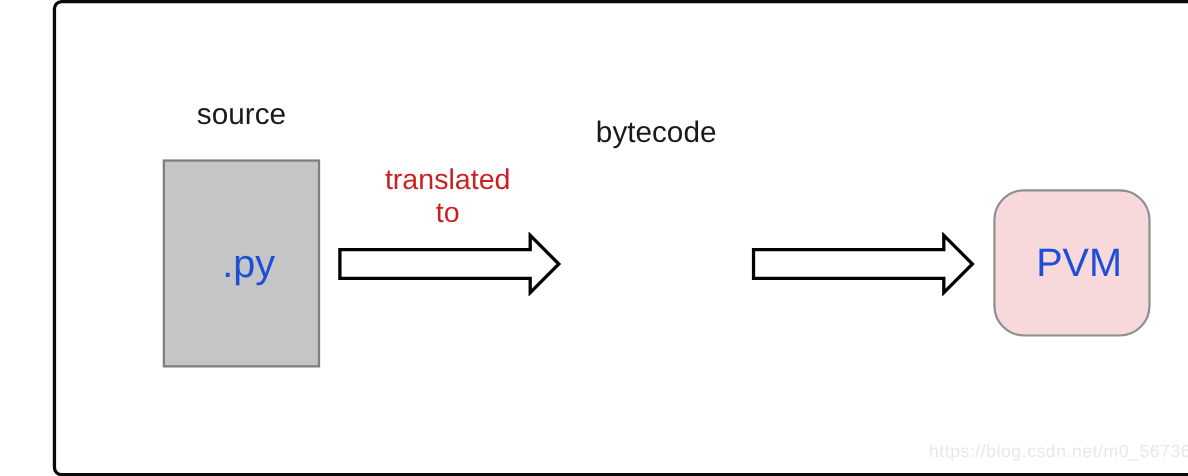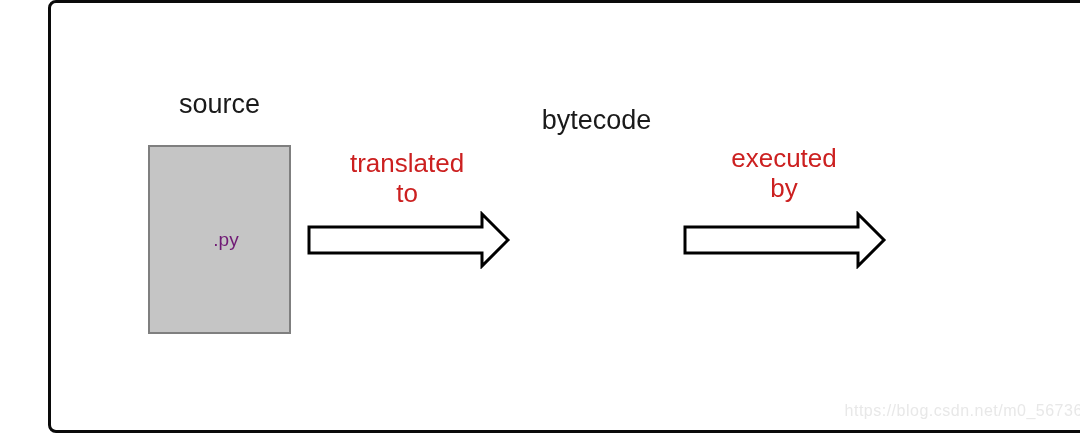--- a/index.html
+++ b/index.html
@@ -25,22 +25,22 @@
     font-size: 27px;
     line-height: 30px;
     text-align: center;
     white-space: pre-line;
   }
   .box {
     box-sizing: border-box;
     display: flex;
     align-items: center;
     justify-content: center;
-    font-size: 19px;
-    color: #701a75;
+    font-size: 36px;
+    color: #1d4ed8;
     padding-left: 13px;
   }
   .box-source {
     left: 97px; top: 142px; width: 143px; height: 189px;
     background: #c5c5c5;
     border: 2px solid #7f7f7f;
   }
   .box-bytecode {
     left: 474px; top: 142px; width: 143px; height: 189px;
     background: #b5c8f1;
@@ -90,24 +90,23 @@
     <span>to</span>
   </div>
   <svg class="abs arrow-svg-1" width="204" height="58" viewBox="0 0 204 58">
     <polygon points="2,16 175,16 175,3 201,29 175,55 175,42 2,42" fill="#ffffff" stroke="#000000" stroke-width="3" stroke-linejoin="miter"></polygon>
   </svg>
 
   <div class="abs node-title label-bytecode">
     <span>bytecode</span>
   </div>
 
-  <div class="abs arrow-label arrow-label-2">
-    <span>executed</span><br>
-    <span>by</span>
-  </div>
   <svg class="abs arrow-svg-2" width="204" height="58" viewBox="0 0 204 58">
     <polygon points="2,16 175,16 175,3 201,29 175,55 175,42 2,42" fill="#ffffff" stroke="#000000" stroke-width="3" stroke-linejoin="miter"></polygon>
   </svg>
 
+  <div class="abs box box-pvm">
+    <span>PVM</span>
+  </div>
 
   <div class="abs watermark">https://blog.csdn.net/m0_56736369</div>
 
 </div>
 
 </body></html>

